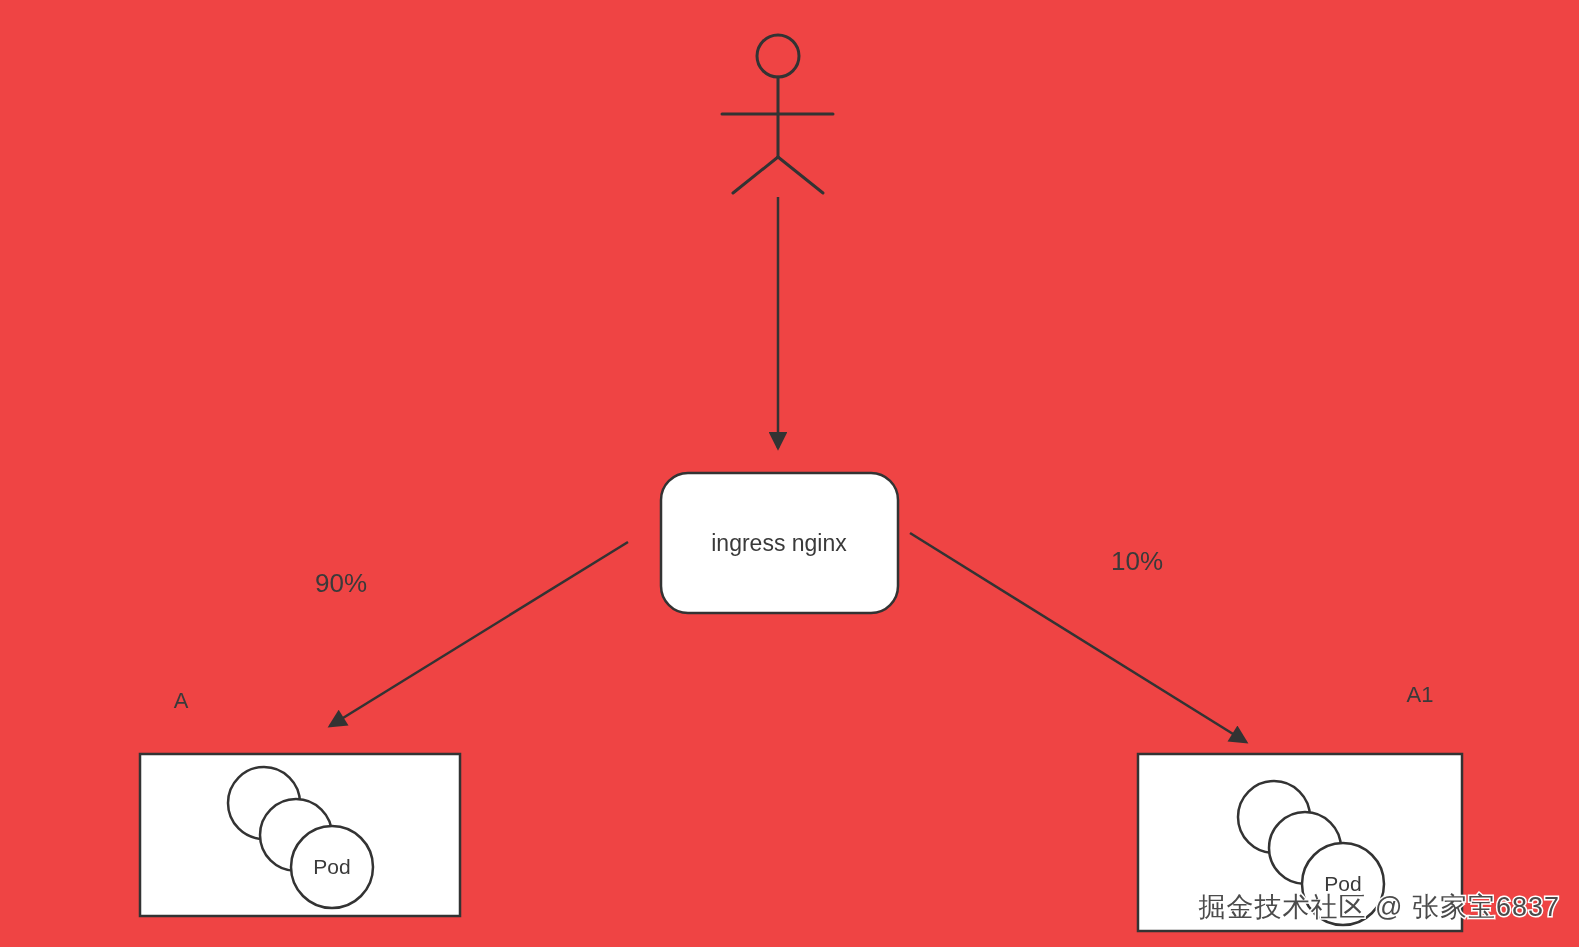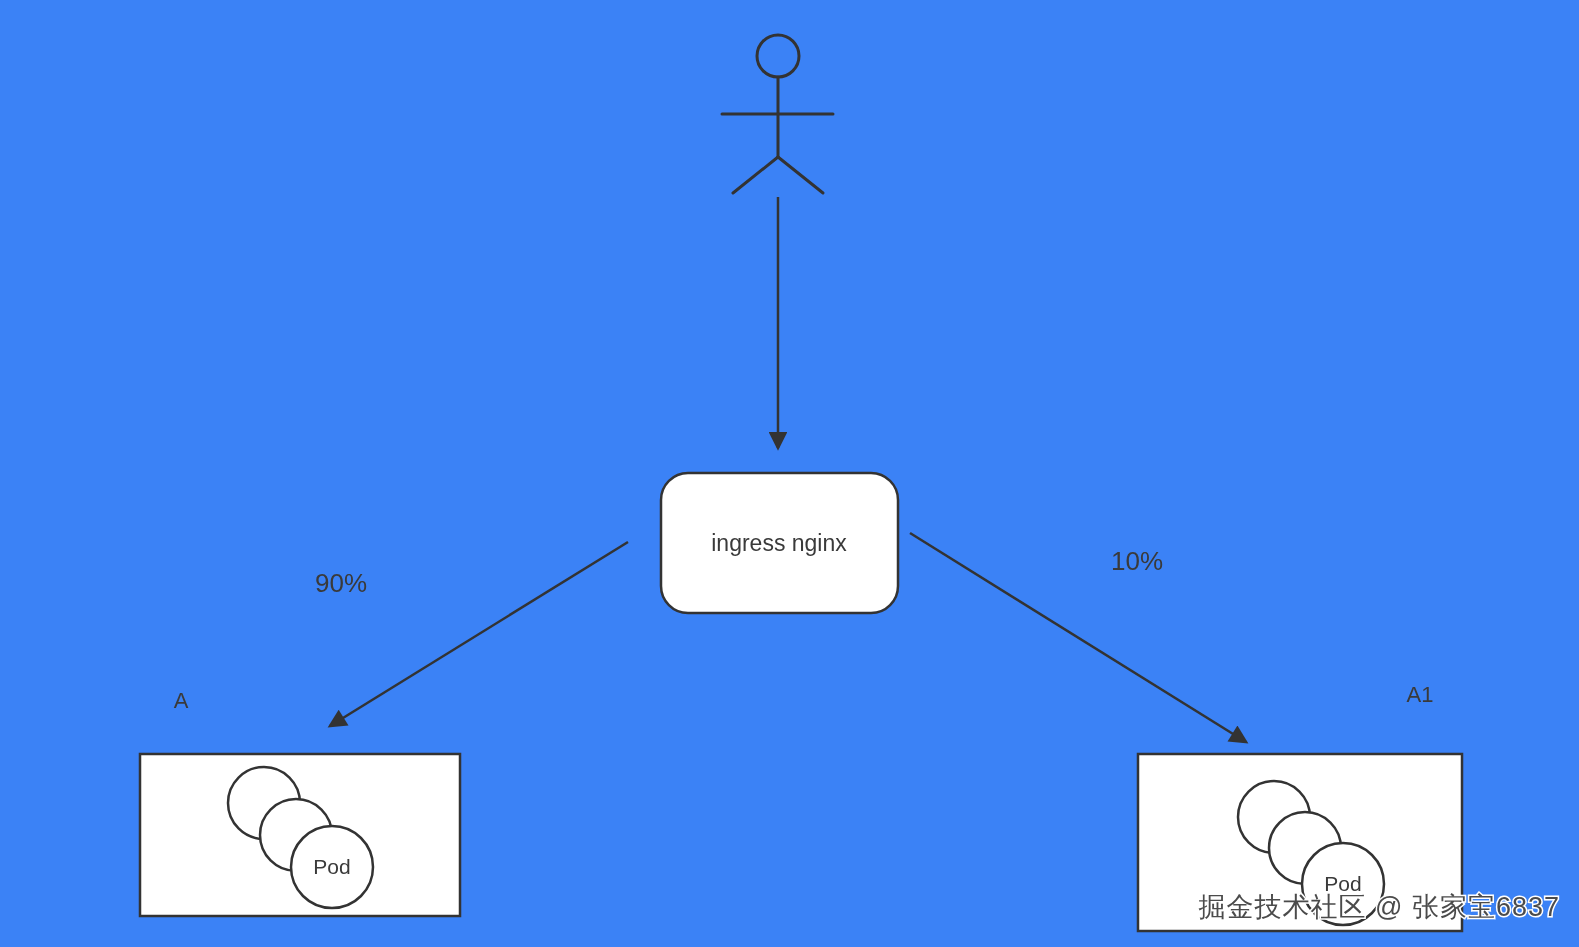--- a/index.html
+++ b/index.html
@@ -4,21 +4,21 @@
 <style>
   html, body {
     margin: 0;
     padding: 0;
     background: #ffffff;
   }
   .canvas {
     position: relative;
     width: 1579px;
     height: 947px;
-    background: #3b82f6;
+    background: #ef4444;
     overflow: hidden;
     font-family: "Liberation Sans", sans-serif;
   }
   svg.diagram {
     position: absolute;
     left: 0;
     top: 0;
   }
   .stroke {
     stroke: #333333;

